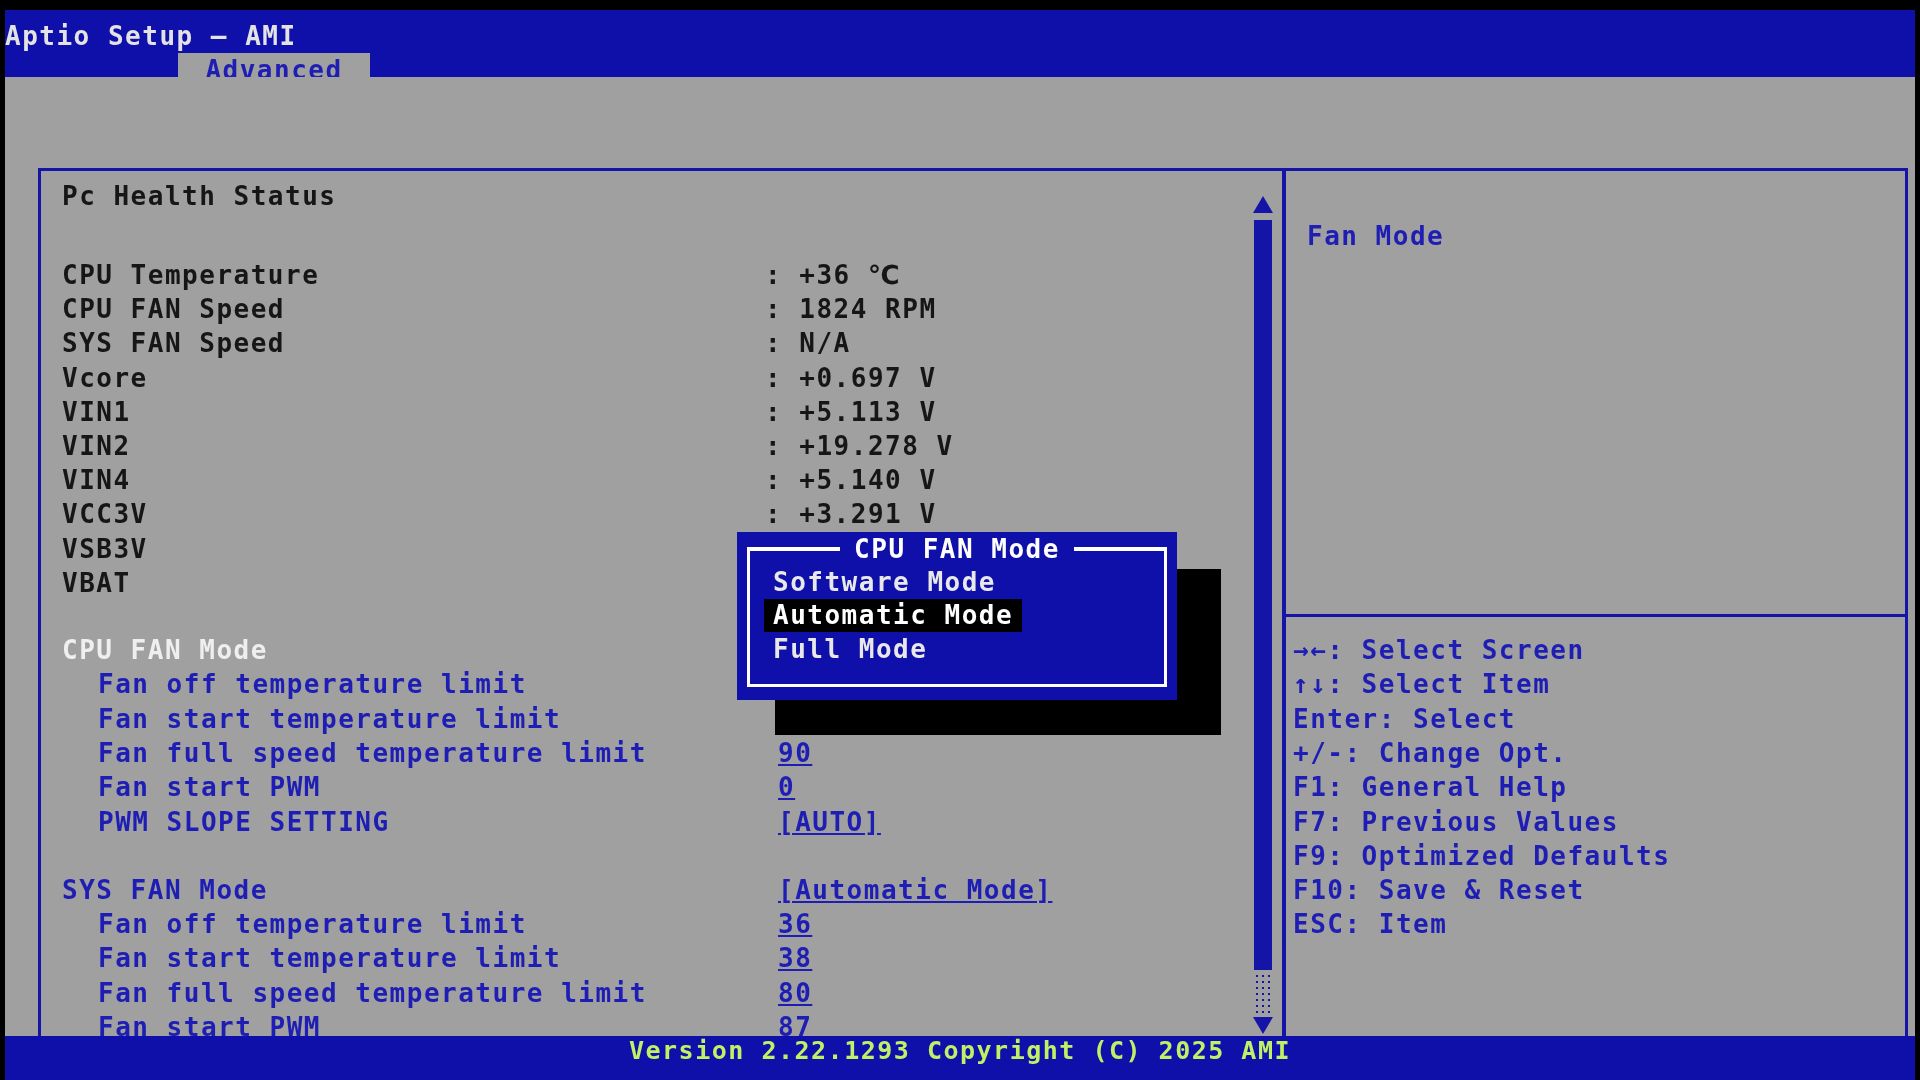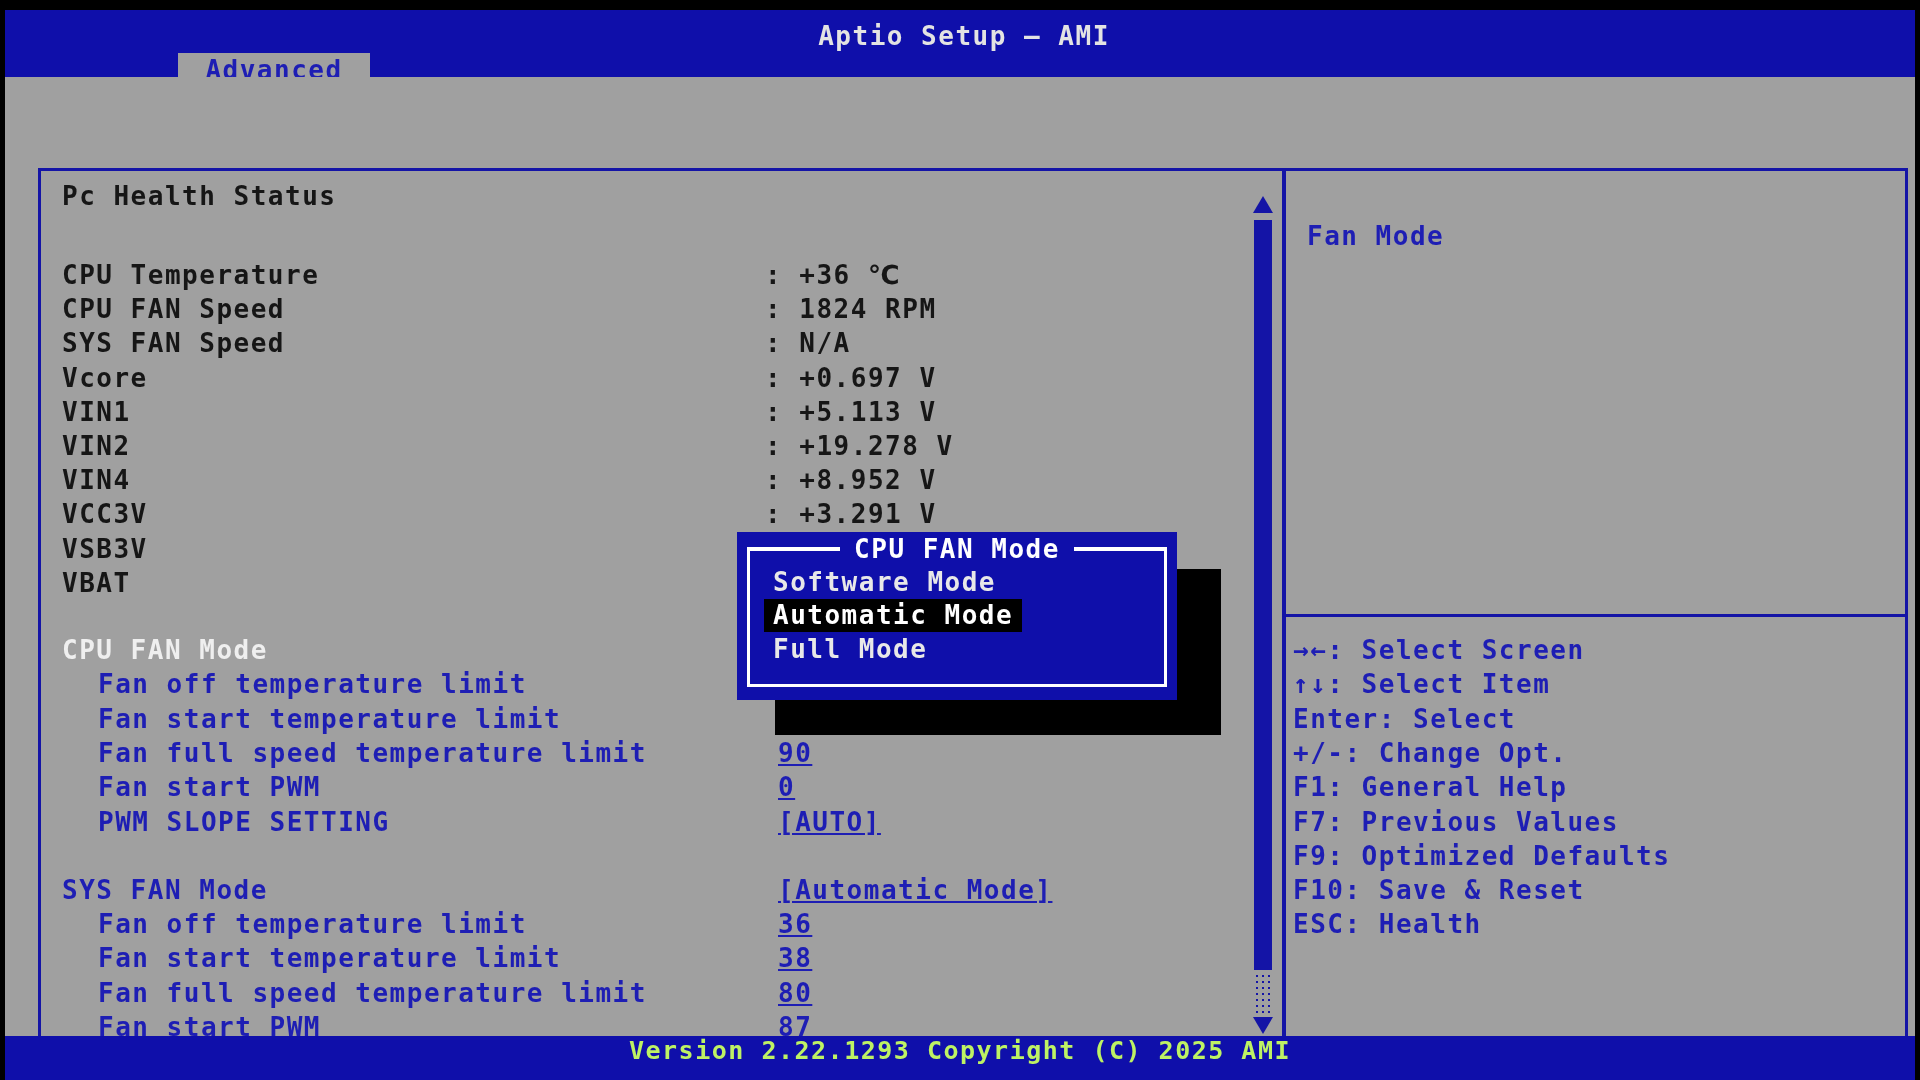--- a/index.html
+++ b/index.html
@@ -11,21 +11,21 @@
     --ink:#161616;
   }
   *{margin:0;padding:0;box-sizing:border-box;}
   html,body{width:1920px;height:1080px;background:#000;overflow:hidden;}
   body{font-family:"DejaVu Sans Mono","DejaVu Sans",monospace;font-weight:bold;
        font-size:26px;letter-spacing:1.5px;}
   #screen{position:absolute;inset:0;width:1920px;height:1080px;background:#000;}
 
   
   #titlebar{position:absolute;left:5px;top:10px;width:1910px;height:67px;background:var(--blue);}
-  #apptitle{position:absolute;left:0;right:0;top:11px;text-align:center;color:#e3e3e3;padding-left:8px;}
+  #apptitle{position:absolute;left:0;right:0;top:11px;color:#e3e3e3;}
   #tab-advanced{position:absolute;left:173px;top:43px;width:192px;height:34px;background:var(--gray);
       color:var(--text-blue);display:flex;align-items:center;justify-content:center;}
 
   
   #main{position:absolute;left:5px;top:77px;width:1910px;height:959px;background:var(--gray);}
   #frame{position:absolute;left:33px;top:91px;width:1870px;height:928px;border:3px solid var(--frame-blue);}
   #vdivider{position:absolute;left:1277px;top:91px;width:4px;height:928px;background:var(--frame-blue);}
   #hdivider{position:absolute;left:1281px;top:537px;width:620px;height:3px;background:var(--frame-blue);}
 
   .row{position:absolute;height:34px;line-height:34px;white-space:nowrap;}
@@ -108,21 +108,21 @@
     <div class="row" style="left:57px;top:318px">
       <span class="lbl-black">VIN1</span></div>
     <div class="val val-black" style="left:760px;top:318px">: +5.113 V</div>
 
     <div class="row" style="left:57px;top:352px">
       <span class="lbl-black">VIN2</span></div>
     <div class="val val-black" style="left:760px;top:352px">: +19.278 V</div>
 
     <div class="row" style="left:57px;top:386px">
       <span class="lbl-black">VIN4</span></div>
-    <div class="val val-black" style="left:760px;top:386px">: +8.952 V</div>
+    <div class="val val-black" style="left:760px;top:386px">: +5.140 V</div>
 
     <div class="row" style="left:57px;top:420px">
       <span class="lbl-black">VCC3V</span></div>
     <div class="val val-black" style="left:760px;top:420px">: +3.291 V</div>
 
     <div class="row" style="left:57px;top:455px">
       <span class="lbl-black">VSB3V</span></div>
 
     <div class="row" style="left:57px;top:489px">
       <span class="lbl-black">VBAT</span></div>
@@ -175,21 +175,21 @@
 
     <div id="fan-mode-desc">Fan Mode</div>
     <div class="help" style="top:556px">→←: Select Screen</div>
     <div class="help" style="top:590px">↑↓: Select Item</div>
     <div class="help" style="top:625px">Enter: Select</div>
     <div class="help" style="top:659px">+/-: Change Opt.</div>
     <div class="help" style="top:693px">F1: General Help</div>
     <div class="help" style="top:728px">F7: Previous Values</div>
     <div class="help" style="top:762px">F9: Optimized Defaults</div>
     <div class="help" style="top:796px">F10: Save &amp; Reset</div>
-    <div class="help" style="top:830px">ESC: Health</div>
+    <div class="help" style="top:830px">ESC: Item</div>
 
     <div id="popup-shadow"></div>
     <div id="popup">
       <div id="popup-inner"></div>
       <div id="popup-titlebar">
         <span class="pline"></span>
         <span id="popup-title">CPU FAN Mode</span>
         <span class="pline"></span>
       </div>
       <div class="popt" style="top:34px">Software Mode</div>

